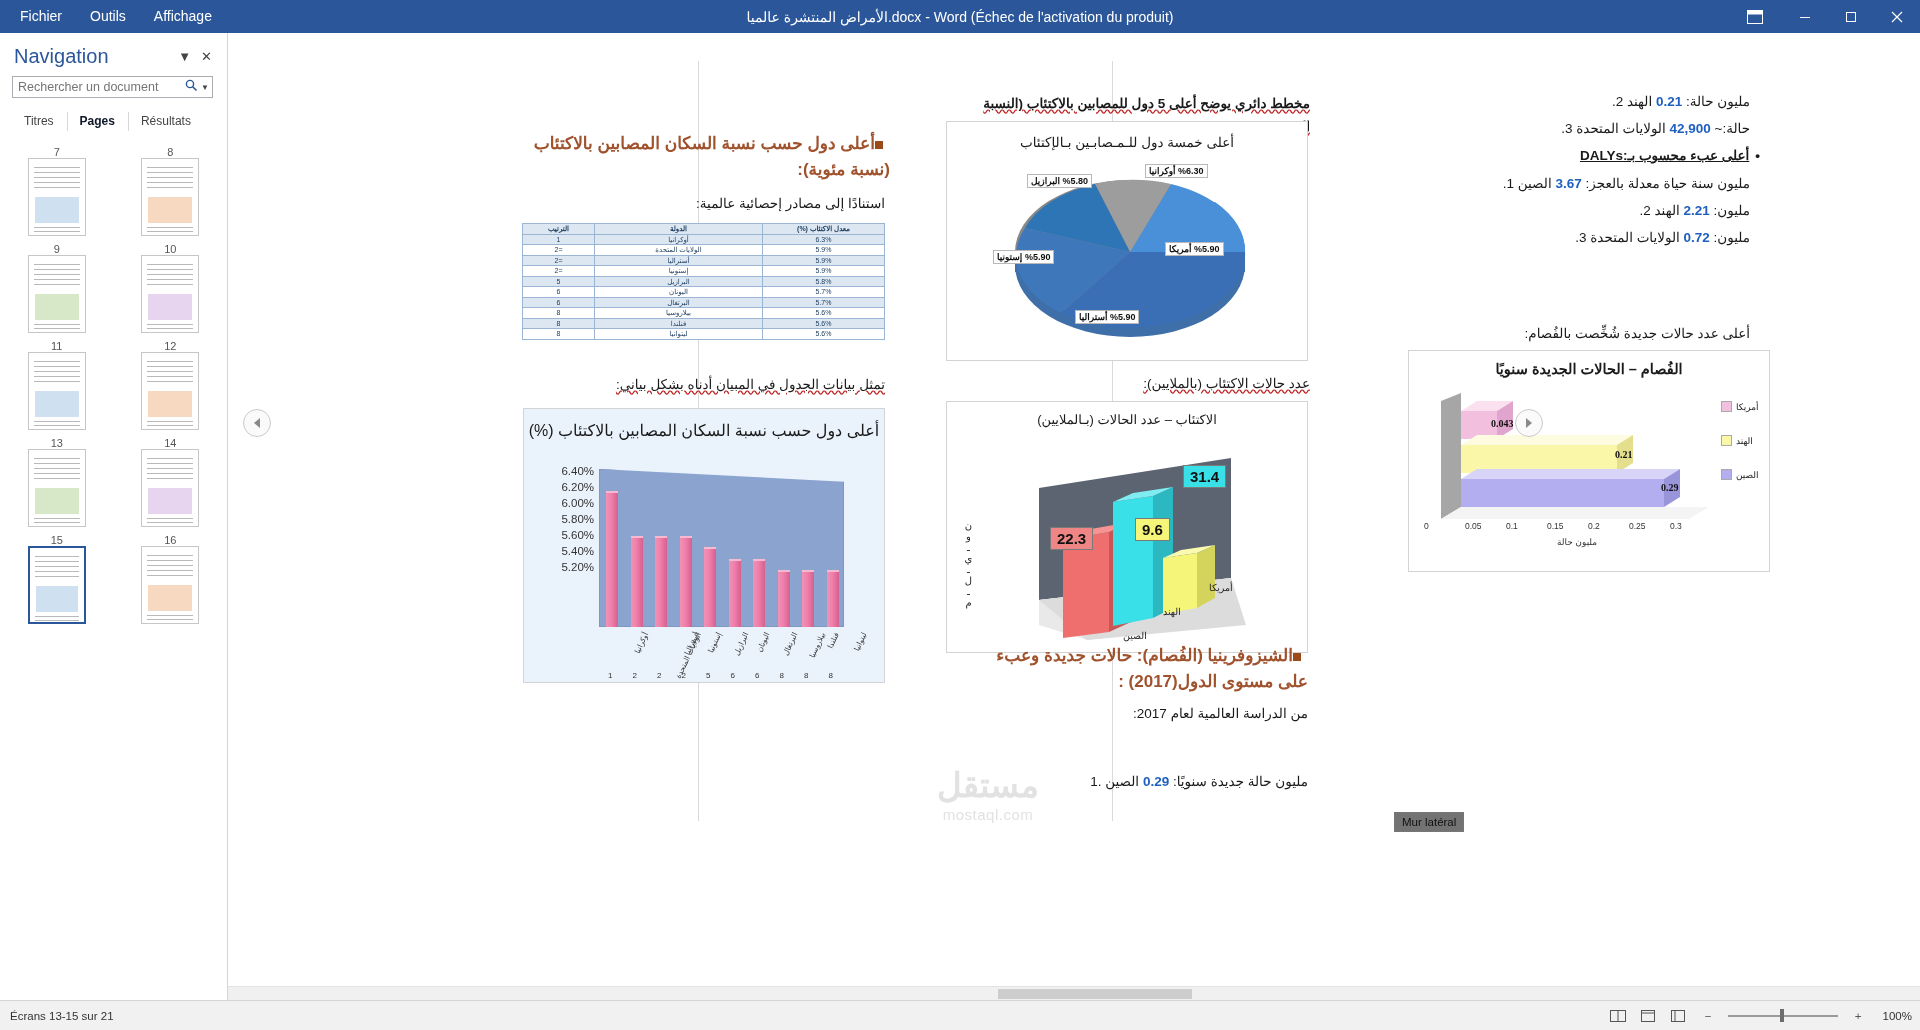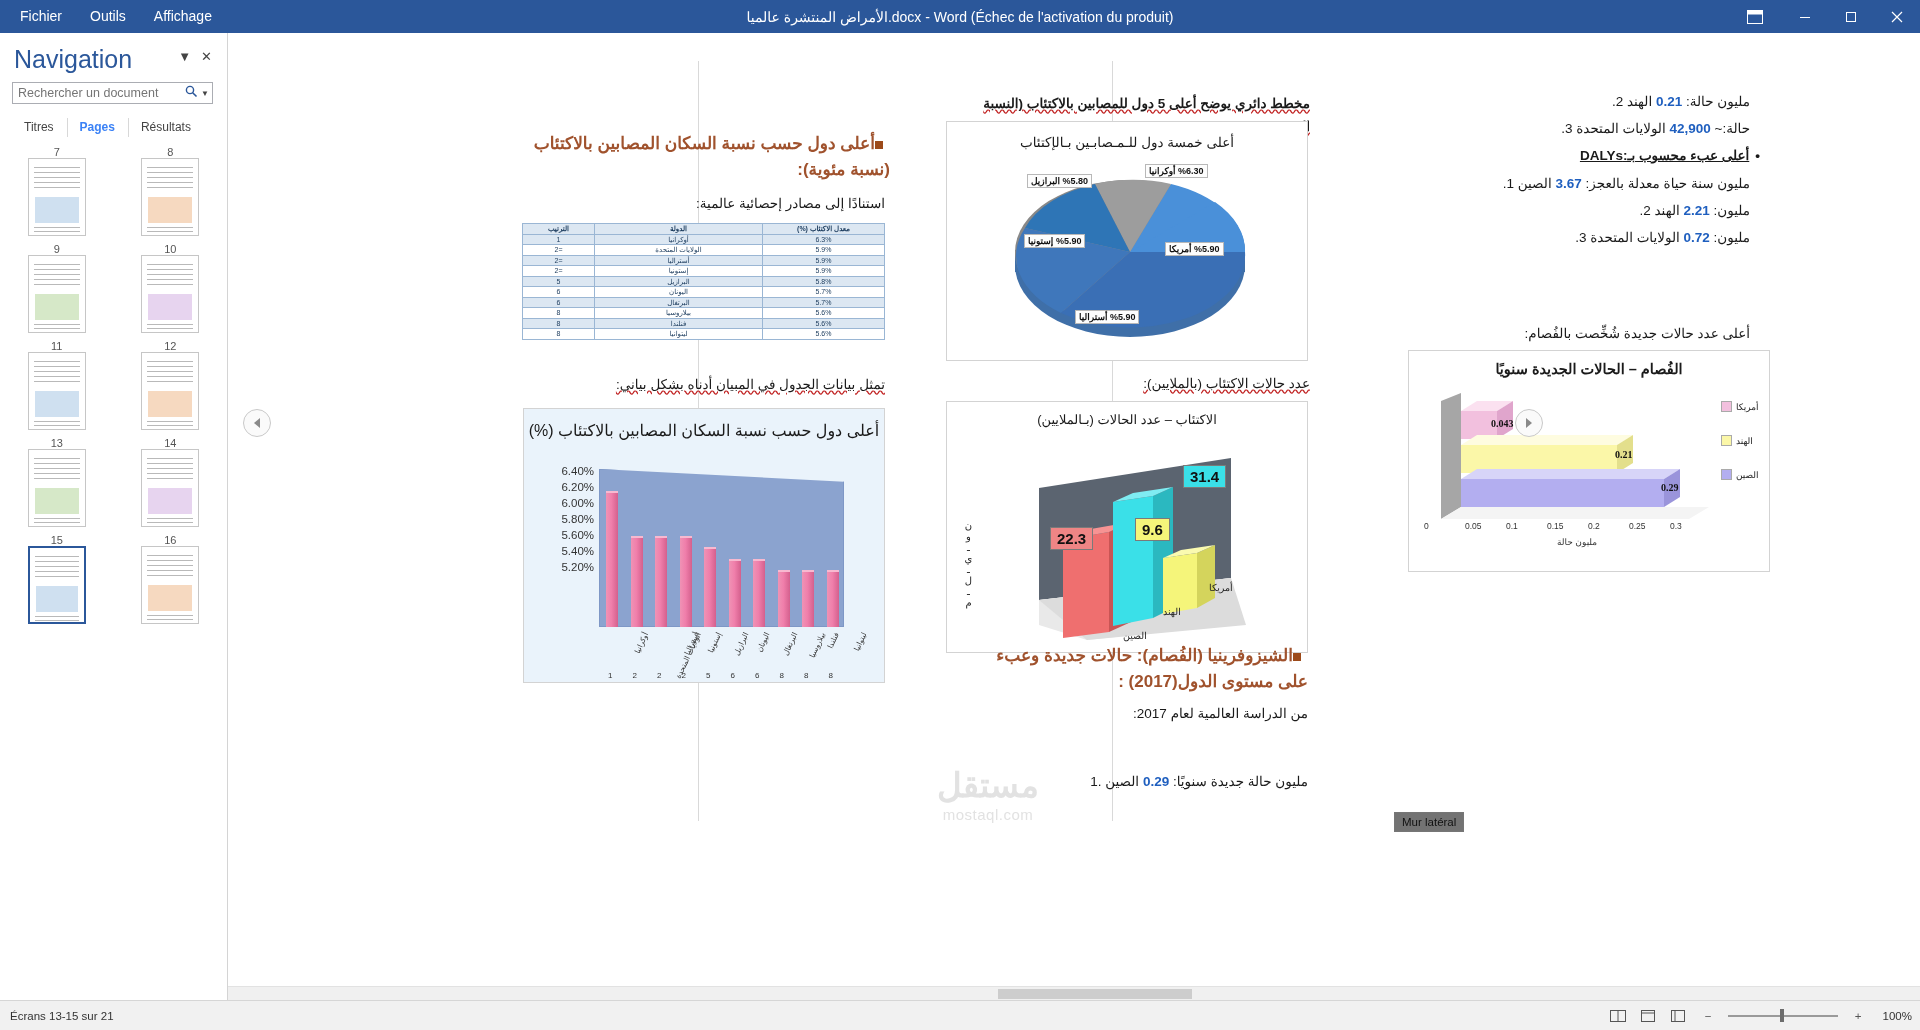--- a/index.html
+++ b/index.html
@@ -38,42 +38,42 @@
 
   
   #navpane {
     position: absolute; left: 0; top: 33px; width: 228px; height: 967px;
     background: #ffffff; border-right: 1px solid #d4d4d4;
   }
   #nav-header {
     display: flex; align-items: flex-start; padding: 12px 10px 0 14px;
   }
   #nav-title {
-    font-size: 25px; color: #2b579a; font-weight: normal; flex: 1;
+    font-size: 20px; color: #2b579a; font-weight: normal; flex: 1;
     font-family: "Liberation Sans", sans-serif;
   }
   .nav-hdr-btn { color: #444; font-size: 13px; padding: 4px 5px; cursor: default; }
   #nav-search-wrap {
     margin: 8px 14px 0 12px; position: relative;
     border: 1px solid #abadb3; height: 22px; background: #fff;
     display: flex; align-items: center;
   }
   #nav-search-input {
     border: 0; outline: none; font-size: 12.5px; color: #7a7a7a;
     padding: 0 4px 0 5px; flex: 1; height: 20px; background: transparent;
     font-family: "Liberation Sans", sans-serif;
   }
   #nav-search-icon { width: 20px; text-align: center; color: #2b579a; font-size: 13px; }
   #nav-search-caret { width: 12px; color: #444; font-size: 8px; padding-right: 3px; }
   #nav-tabs {
     display: flex; margin: 14px 0 0 12px; font-size: 12px; color: #444;
   }
   .nav-tab { padding: 2px 13px 3px 12px; border-right: 1px solid #d8d8d8; }
   .nav-tab:last-child { border-right: 0; }
-  .nav-tab.active { color: #3b82f6; font-weight: bold; }
+  .nav-tab.active { color: #0f172a; font-weight: bold; }
   #thumb-grid {
     position: absolute; left: 0; top: 88px; width: 227px; bottom: 26px;
     overflow: hidden; padding: 22px 0 0 0;
   }
   .thumb-row { display: flex; justify-content: space-around; margin-bottom: 4px; }
   .thumb-cell { width: 90px; display: flex; flex-direction: column; align-items: center; }
   .thumb-page {
     width: 58px; height: 78px; background: #fff; border: 1px solid #c6c6c6;
     position: relative; overflow: hidden;
   }
@@ -593,21 +593,21 @@
         <path d="M145 92 L110 24 A115 72 0 0 0 40 68 Z" fill="#2e75b6"></path>
         <path d="M145 92 L40 68 A115 72 0 0 0 76 153 Z" fill="#3f77bb"></path>
         <path d="M145 92 L76 153 A115 72 0 0 0 260 92 Z" fill="#3a6fb5"></path>
 
         <path d="M145 92 L260 92 A115 72 0 0 0 230 42 Z" fill="#4a90d9"></path>
       </svg>
 
       <div class="pie-lbl" style="left:198px; top:42px;">%6.30 أوكرانيا</div>
       <div class="pie-lbl" style="left:218px; top:120px;">%5.90 أمريكا</div>
       <div class="pie-lbl" style="left:128px; top:188px;">%5.90 أستراليا</div>
-      <div class="pie-lbl" style="left:46px; top:112px;margin-left:31px;">%5.90 إستونيا</div>
+      <div class="pie-lbl" style="left:46px; top:128px;">%5.90 إستونيا</div>
       <div class="pie-lbl" style="left:80px; top:52px;">%5.80 البرازيل</div>
     </div>
 
     <div class="body-text squiggle" style="right:610px; top:340px; width:360px;">عدد حالات الاكتئاب (بالملايين):</div>
 
     <div class="chart-frame" id="chart-col3d" style="right:612px; top:368px; width:362px; height:252px;">
       <div class="chart-title" style="top:10px; font-size:13px;">الاكتئاب – عدد الحالات  (بـالملايين)</div>
 
       <svg style="position:absolute;left:44px;top:38px;" width="300" height="200" viewBox="0 0 300 200">
 

